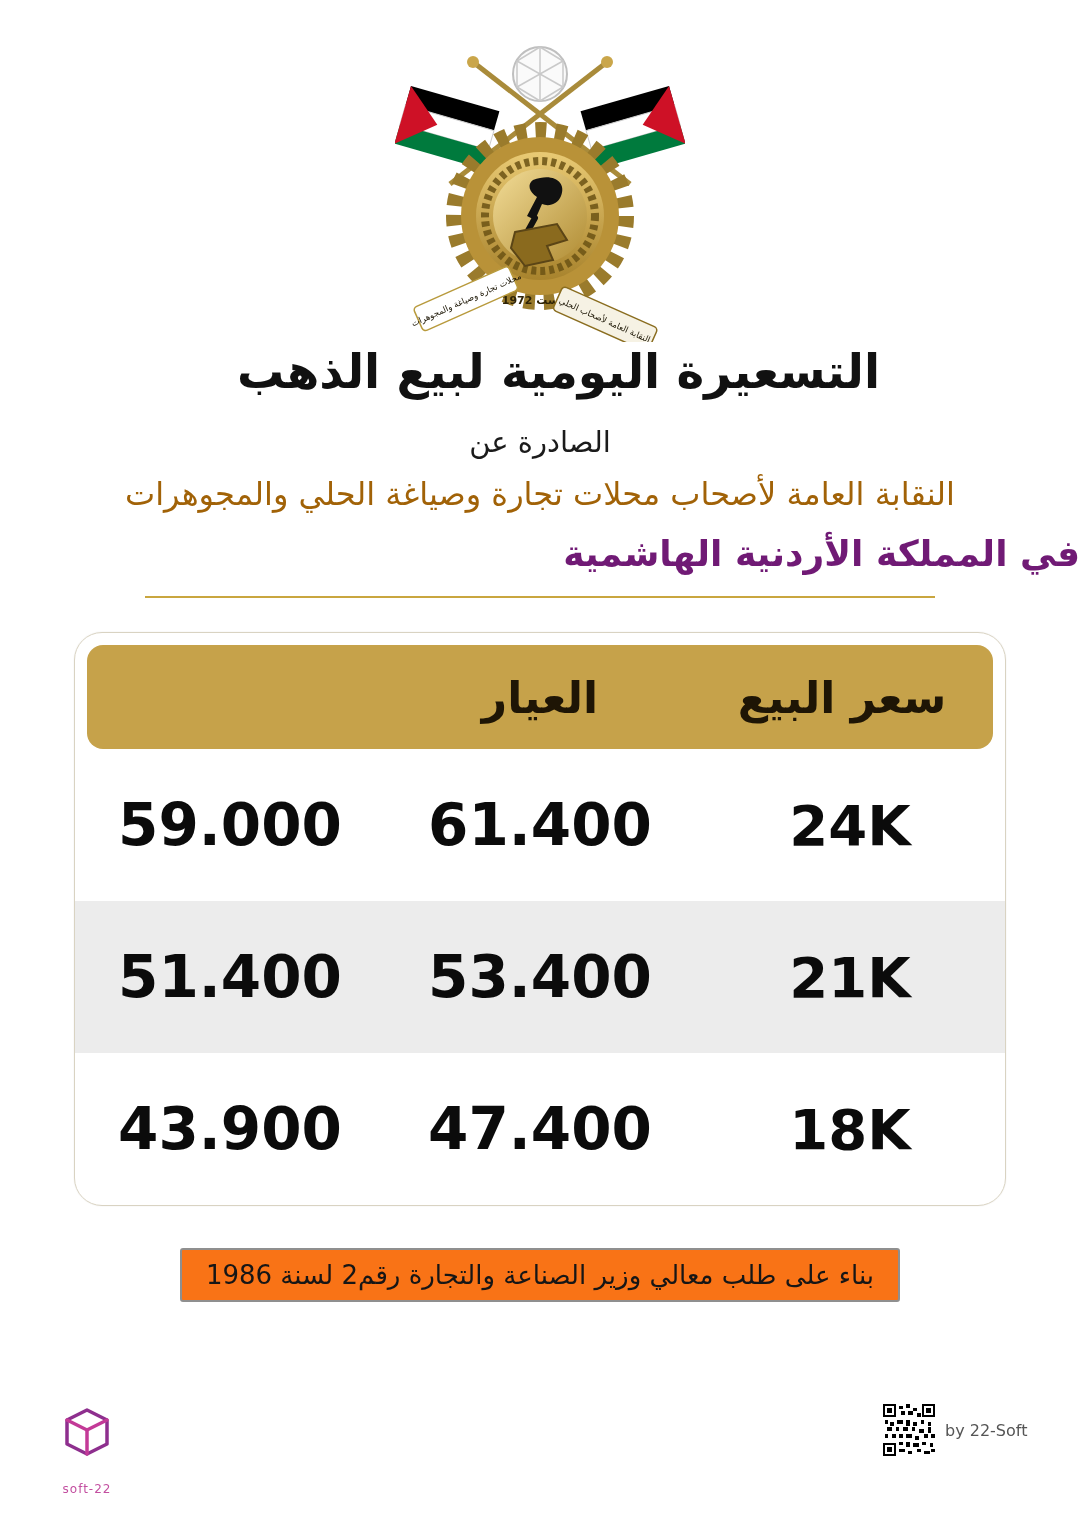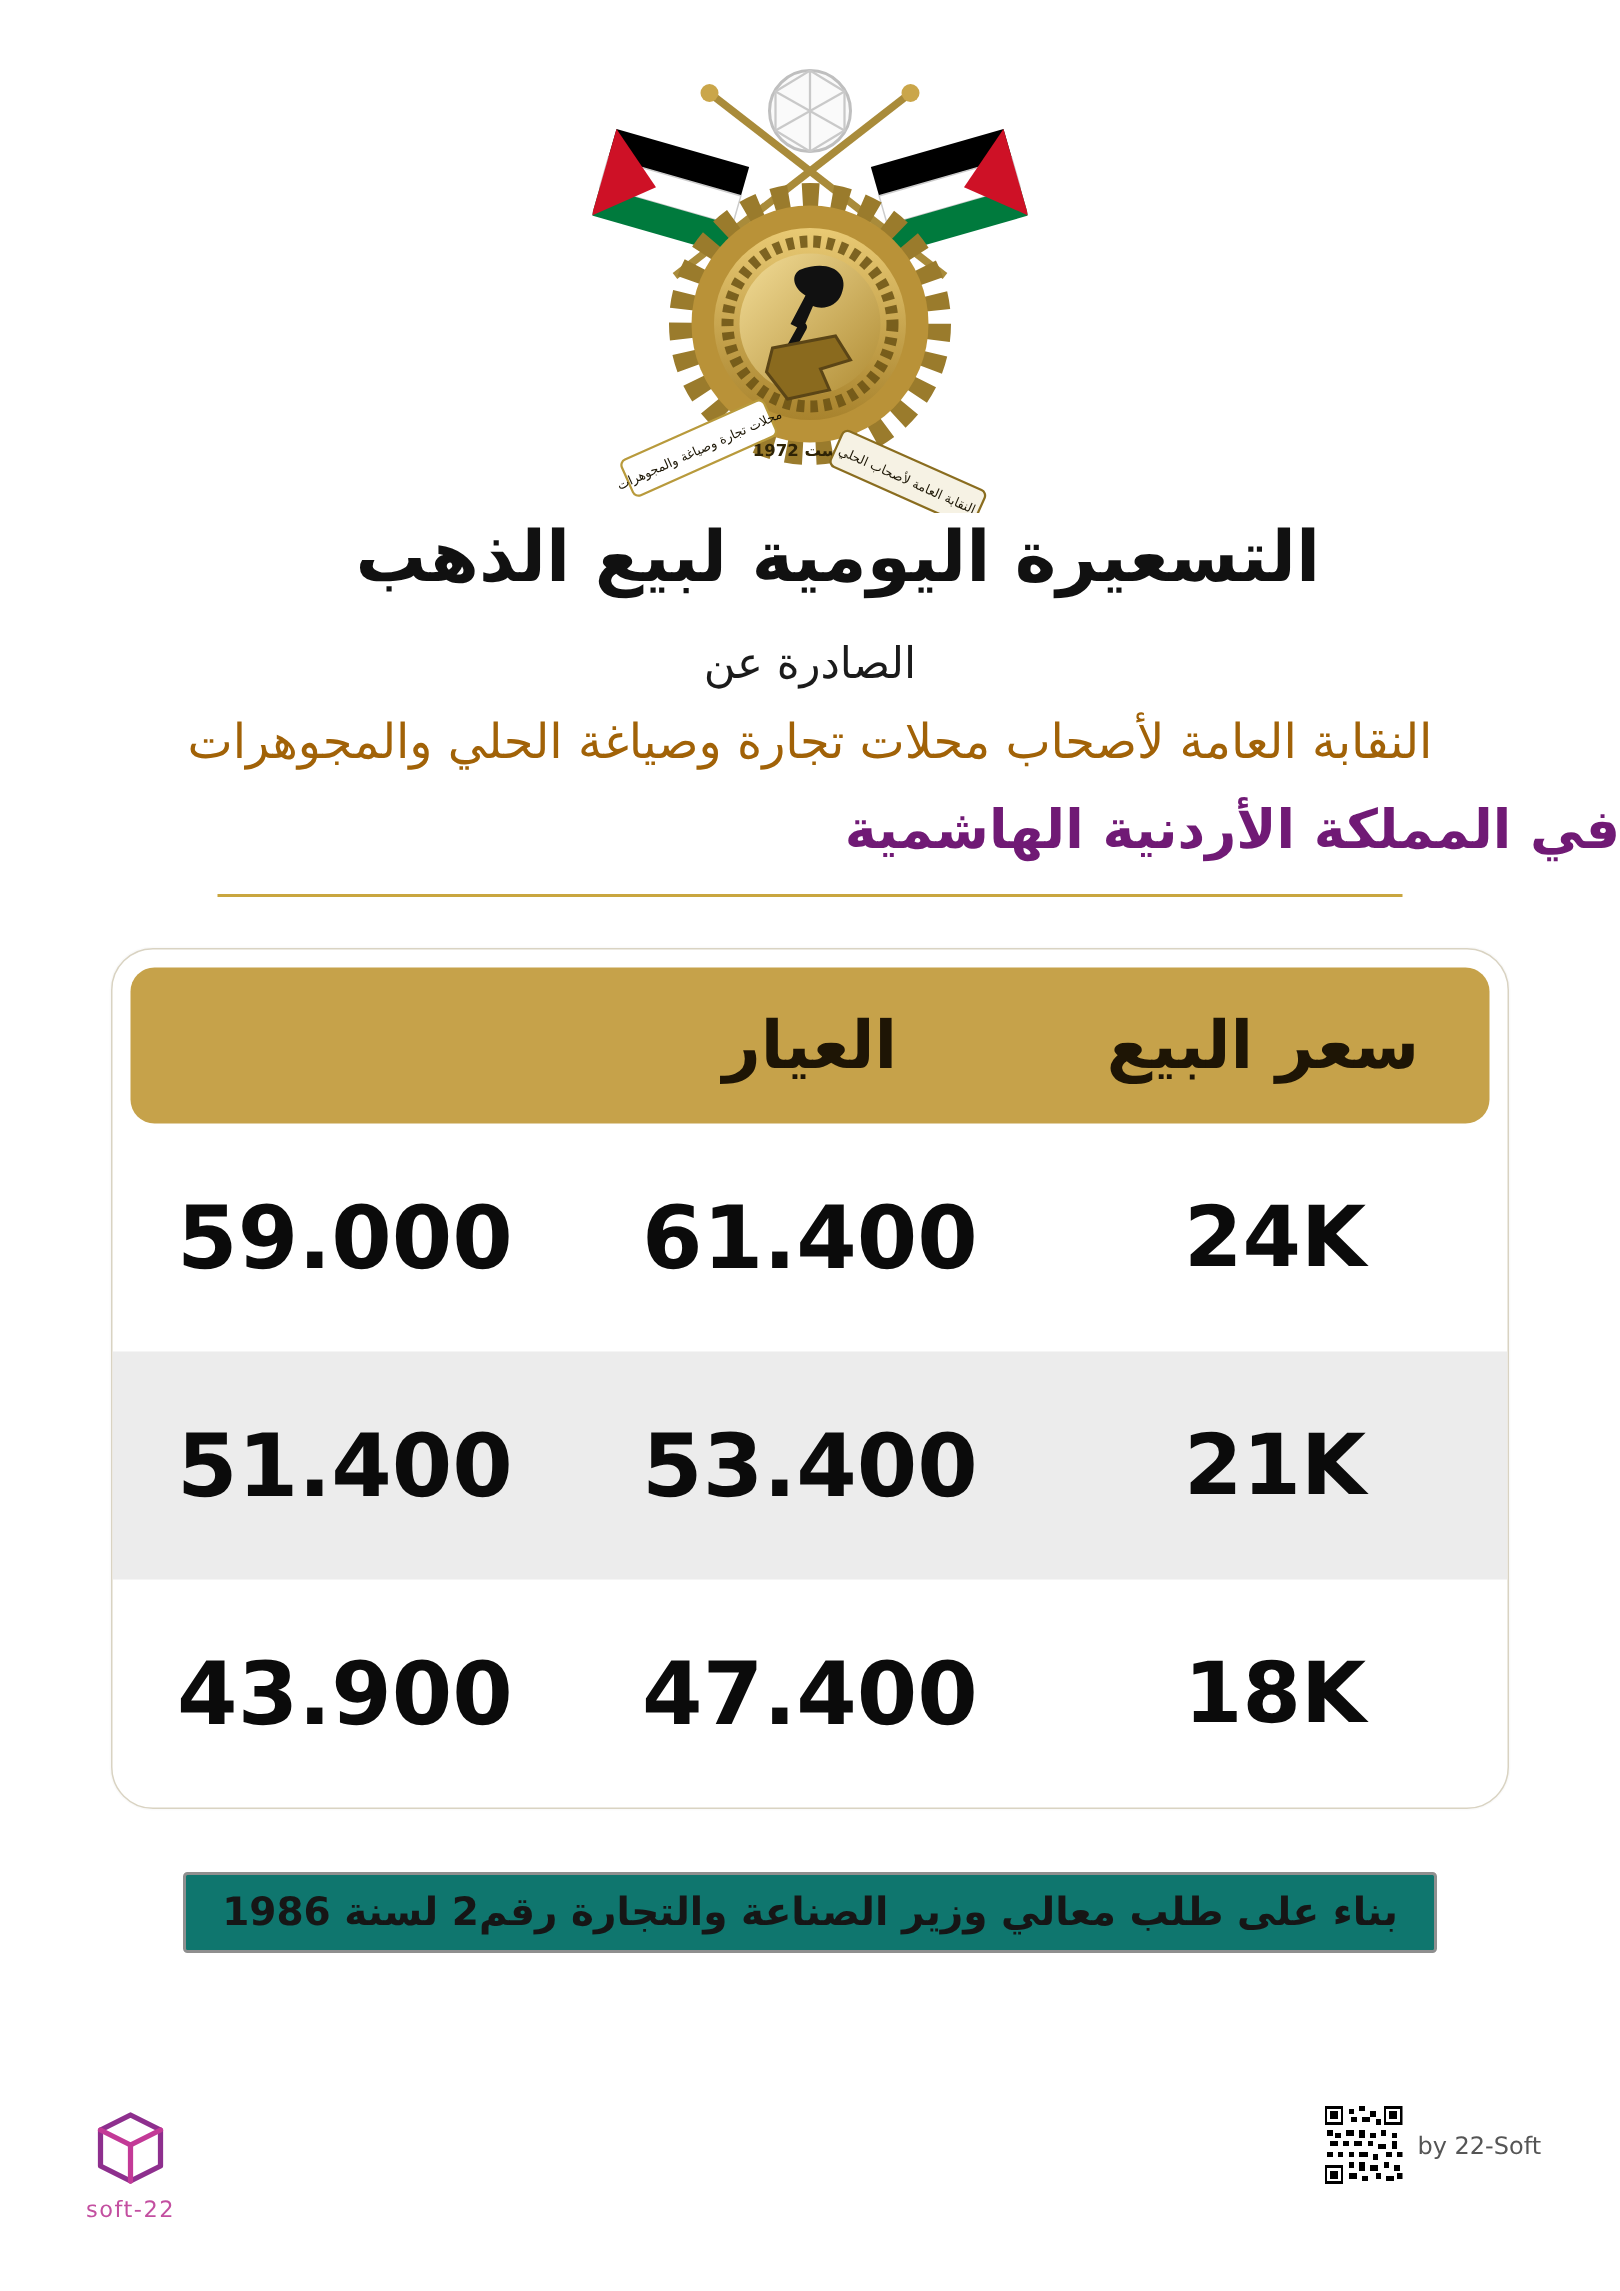--- a/index.html
+++ b/index.html
@@ -69,29 +69,29 @@
   .td {
     text-align:center; font-size:58px; font-weight:800; color:#0b0b0b;
     font-stretch:normal;
   }
   .td.karat { font-size:56px; }
 
   
   .note-wrap { display:flex; justify-content:center; margin-top:42px; }
   .note-box {
     border:2px solid #8f8f8f; border-radius:3px;
-    padding:10px 24px; font-size:26px; color:#161616; background:#0f766e;font-weight:bold;
+    padding:10px 24px; font-size:26px; color:#161616; background:#f97316;
   }
 
   
   .brand-left {
     position:absolute; left:52px; top:1406px; width:70px; text-align:center;
   }
   .brand-left .soft-label {
-    font-size:15px; color:#c34fa0; margin-top:2px; letter-spacing:1px;
+    font-size:12px; color:#c34fa0; margin-top:20px; letter-spacing:1px;
   }
   .brand-right {
     position:absolute; left:883px; top:1404px;
     display:flex; align-items:center; gap:10px; direction:ltr;
   }
   .brand-right .by-label { font-size:16px; color:#555; }
 </style>
 </head>
 <body>
 

